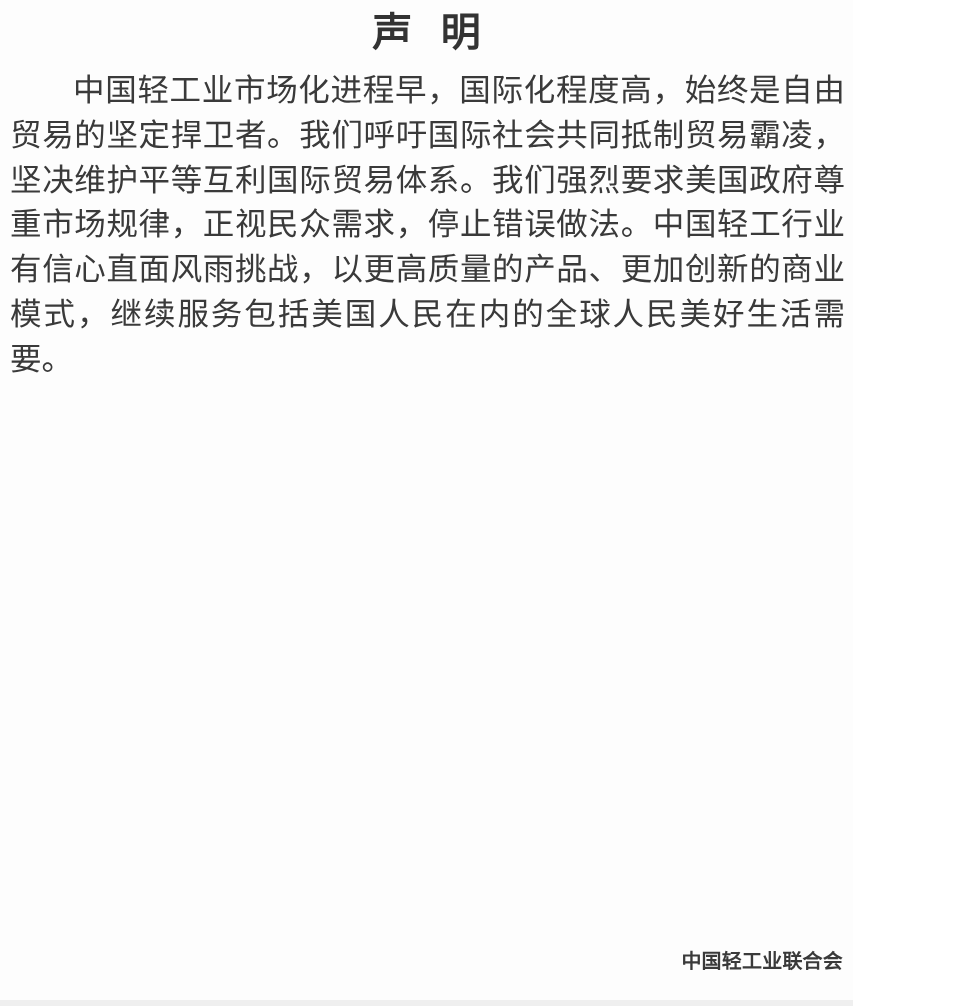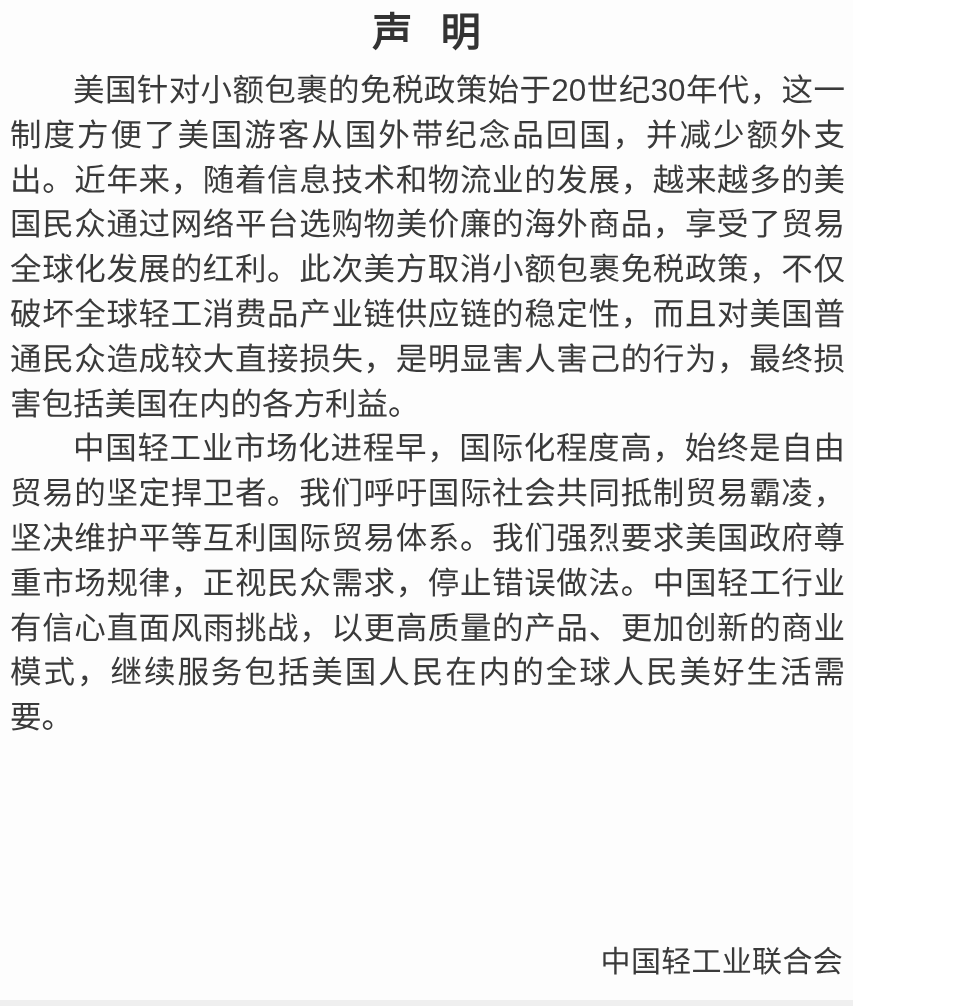--- a/index.html
+++ b/index.html
@@ -56,45 +56,45 @@
 
   .sign-block {
     position: absolute;
     right: 10px;
     bottom: 22px;
     text-align: right;
   }
 
   .sign-line {
     margin: 0;
-    font-size: 30px;
+    font-size: 20px;
     line-height: 45px;
     color: #3a3a3a;
     letter-spacing: 0.01em;
     white-space: nowrap;
+    font-weight: bold;
   }
 
   .bottom-strip {
     position: absolute;
     left: 0;
     right: 0;
     bottom: 0;
     height: 6px;
     background: #efefef;
   }
 </style>
 </head>
 <body>
 
 <div class="page">
 
   <h1 class="doc-title">声 明</h1>
 
   <div class="body-block">
-    <p class="para">美国针对小额包裹的免税政策始于20世纪30年代，这一制度方便了美国游客从国外带纪念品回国，并减少额外支出。近年来，随着信息技术和物流业的发展，越来越多的美国民众通过网络平台选购物美价廉的海外商品，享受了贸易全球化发展的红利。此次美方取消小额包裹免税政策，不仅破坏全球轻工消费品产业链供应链的稳定性，而且对美国普通民众造成较大直接损失，是明显害人害己的行为，最终损害包括美国在内的各方利益。</p>
     <p class="para">中国轻工业市场化进程早，国际化程度高，始终是自由贸易的坚定捍卫者。我们呼吁国际社会共同抵制贸易霸凌，坚决维护平等互利国际贸易体系。我们强烈要求美国政府尊重市场规律，正视民众需求，停止错误做法。中国轻工行业有信心直面风雨挑战，以更高质量的产品、更加创新的商业模式，继续服务包括美国人民在内的全球人民美好生活需要。</p>
   </div>
 
   <div class="sign-block">
     <p class="sign-line">中国轻工业联合会</p>
   </div>
 
   <div class="bottom-strip"></div>
 
 </div>

